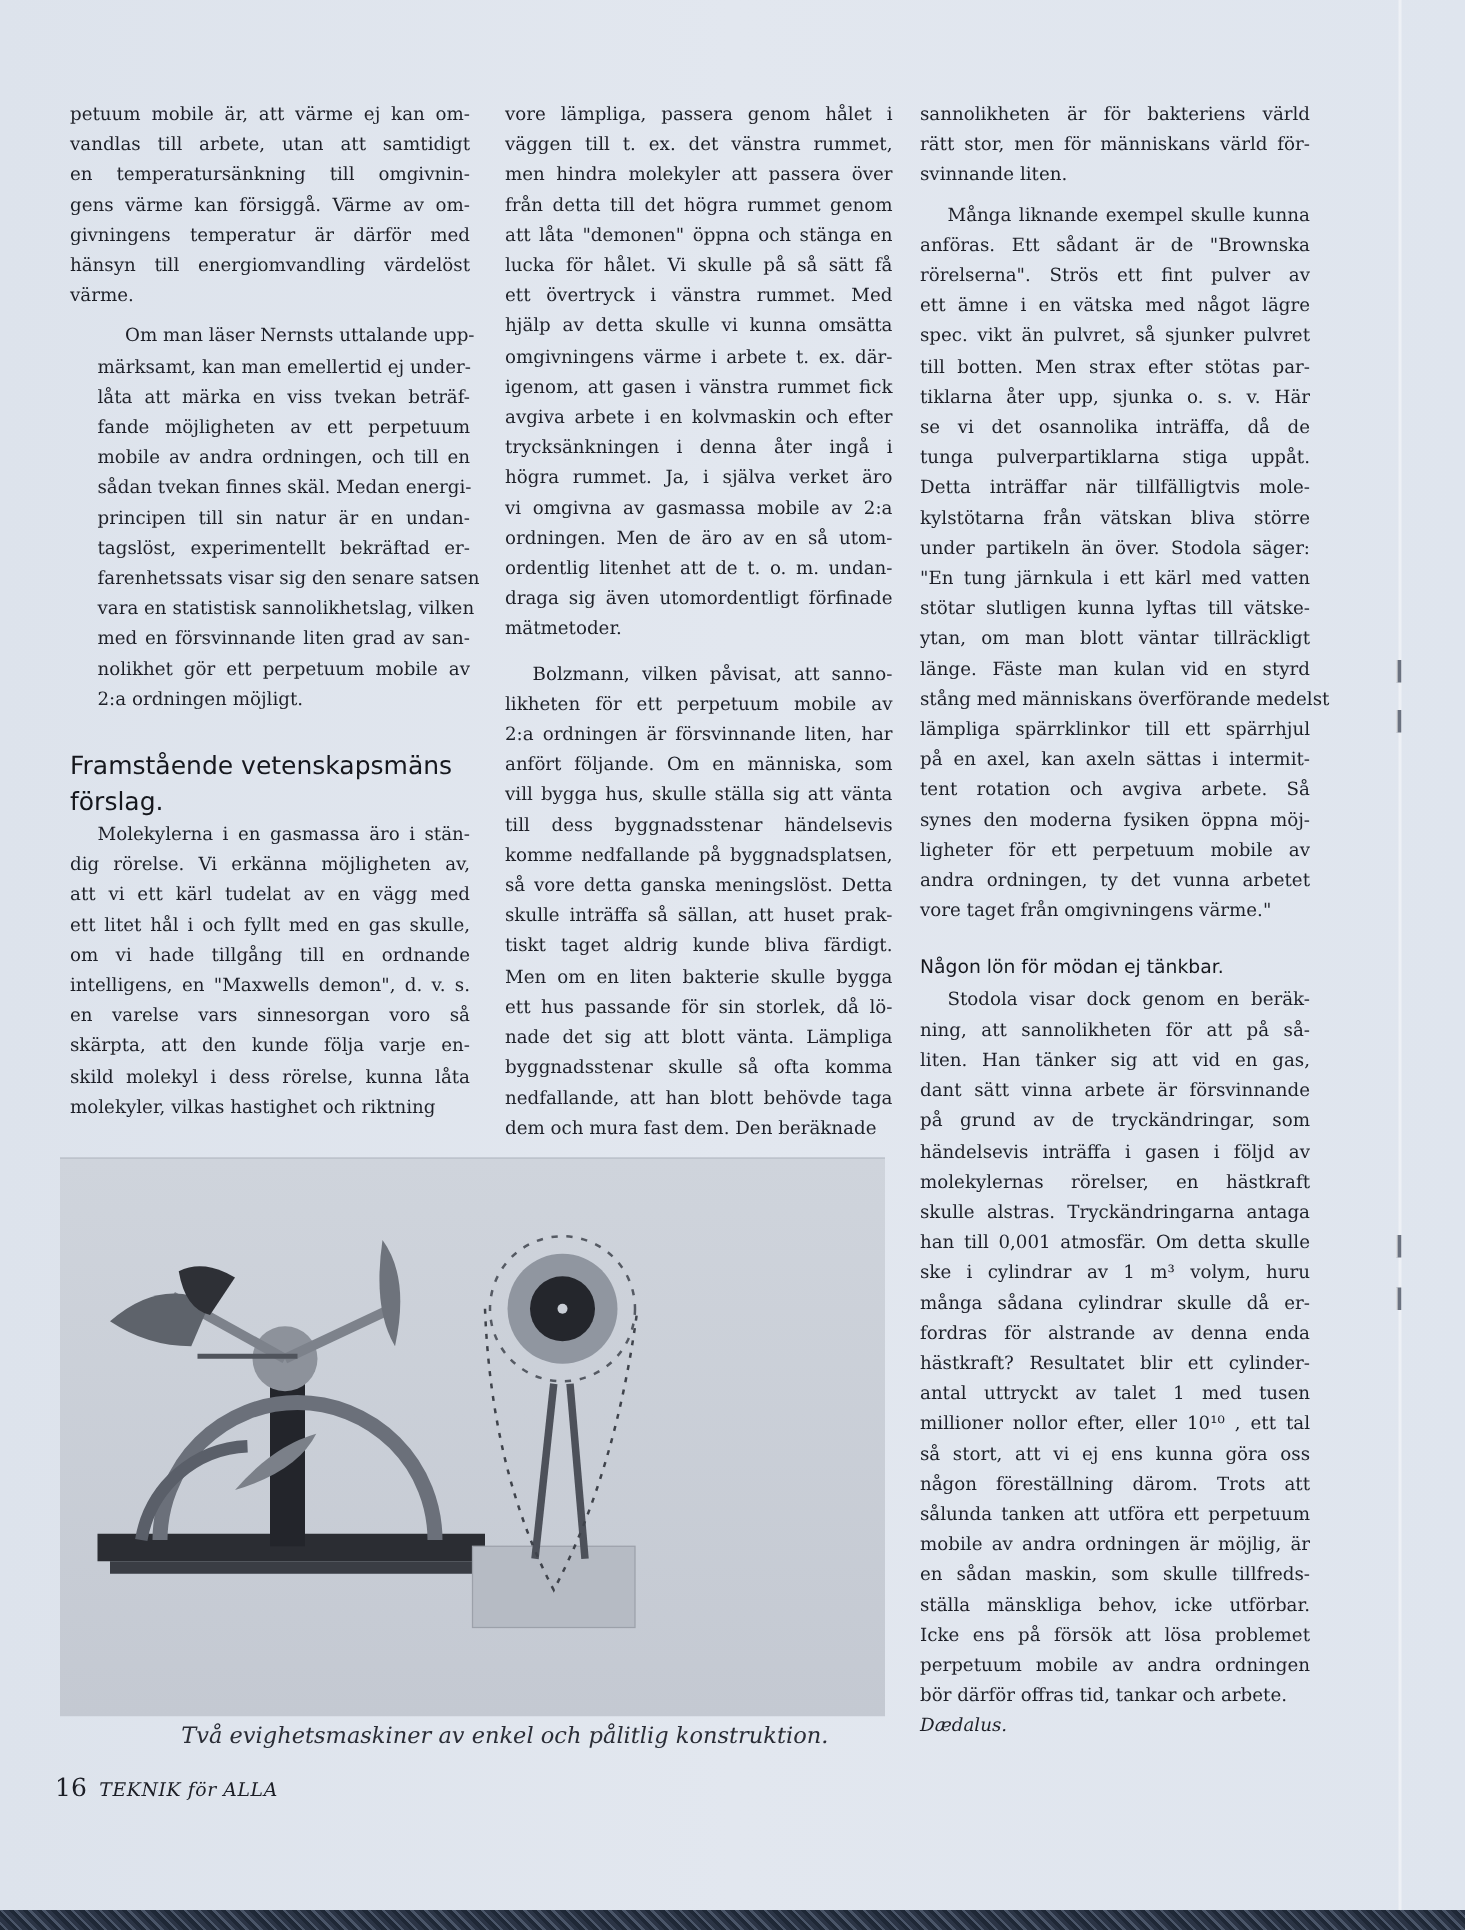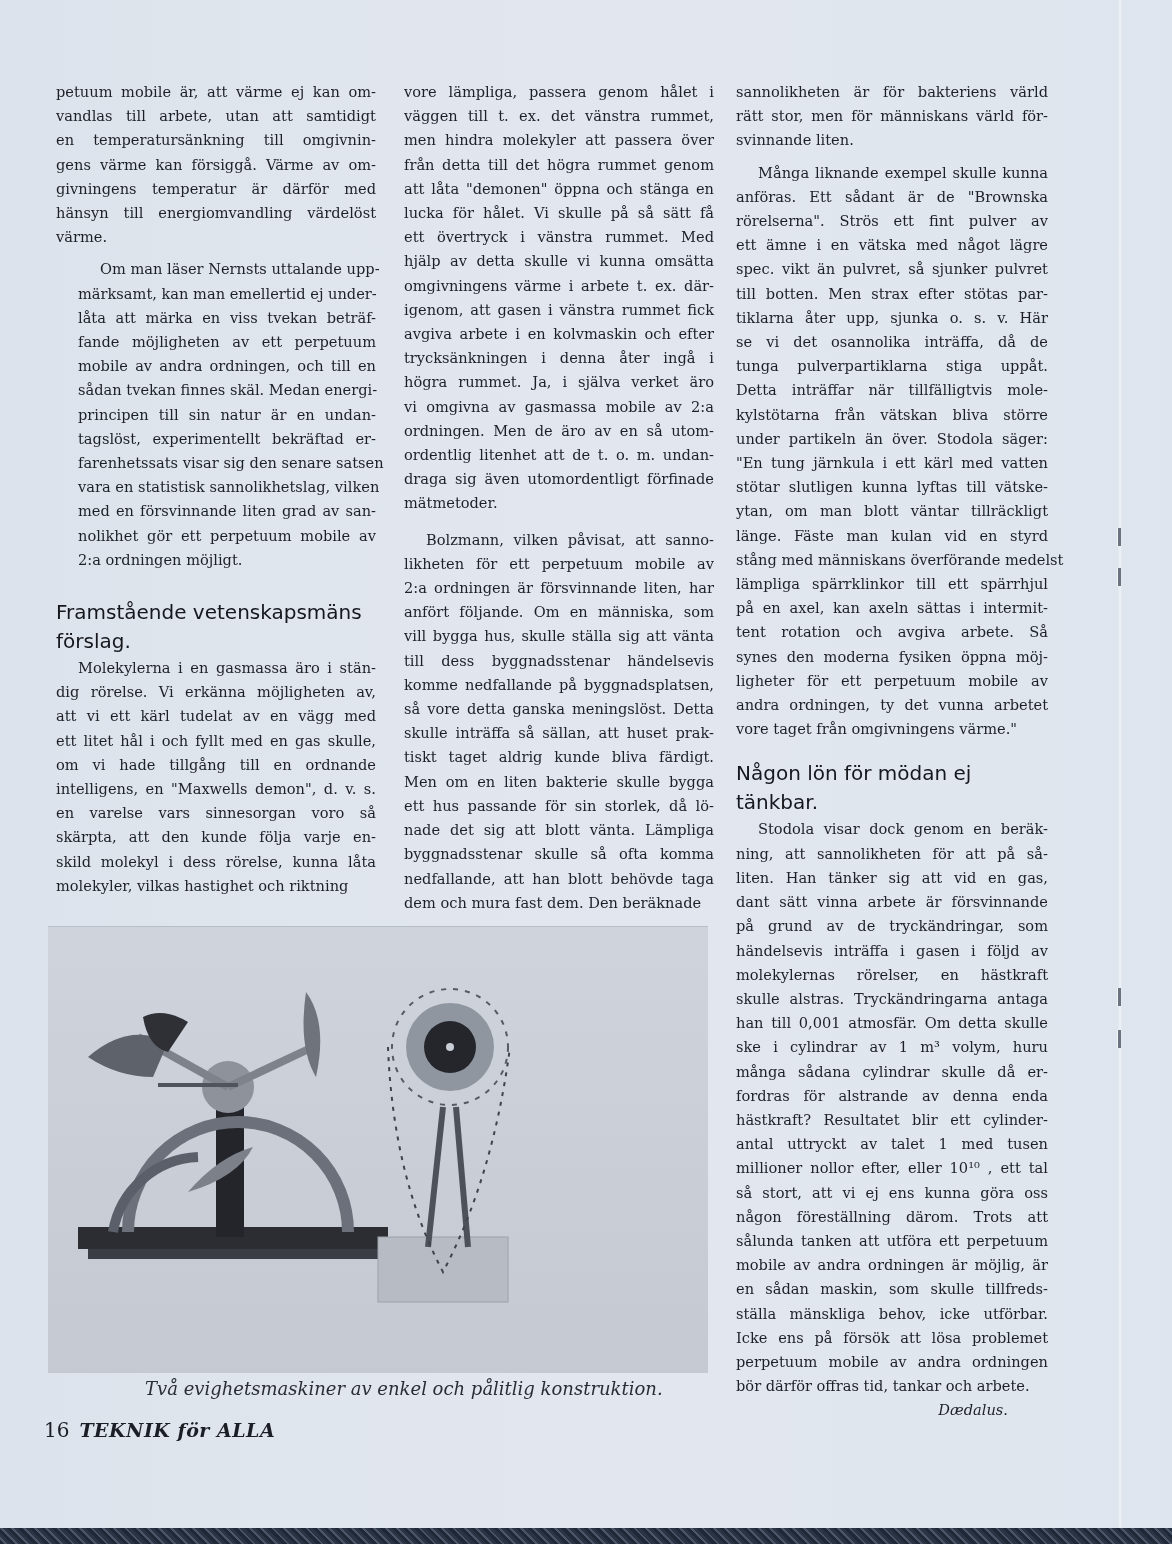--- a/index.html
+++ b/index.html
@@ -30,34 +30,34 @@
   .col p { margin: 0; }
   .col p.indent { text-indent: 22px; }
   .col .line { display: block; text-align: justify; text-align-last: justify; white-space: nowrap; }
   .col .line.last { text-align-last: left; }
   .gap { height: 8px; }
   .heading {
     font-family: "DejaVu Sans", "Liberation Sans", sans-serif;
     font-size: 20px; font-weight: normal; text-align: left; color: #15171d;
     line-height: 29px; margin: 0;
   }
-  .heading.right { text-align: left; font-size: 20px; }
+  .heading.right { text-align: left; font-size: 15px; }
   .photo {
     position: absolute; left: 48px; top: 926px; width: 660px; height: 446px;
     background: #c9ced6;
     border-top: 1px solid #b8bec8;
   }
   .caption {
     position: absolute; left: 145px; top: 1378px; font-style: italic; font-size: 18px; color: #2a2d36;
   }
   .footer {
     position: absolute; left: 44px; top: 1418px; font-size: 20px; color: #1c1e26;
   }
-  .footer .mag { font-style: italic; font-size: 19px; margin-left: 10px; letter-spacing: 0.5px; font-weight: bold; }
-  .sig { text-align: right; font-style: italic; padding-right: 40px; }
+  .footer .mag { font-style: italic; font-size: 15px; margin-left: 10px; letter-spacing: 0.5px; }
+  .sig { font-style: italic; padding-right: 40px; }
 </style>
 </head>
 <body>
 
 <div class="page"></div>
 <div class="fold"></div>
 <div class="staple" style="left:1117px;top:528px;"></div>
 <div class="staple" style="left:1117px;top:568px;"></div>
 <div class="staple" style="left:1117px;top:988px;"></div>
 <div class="staple" style="left:1117px;top:1030px;"></div>

